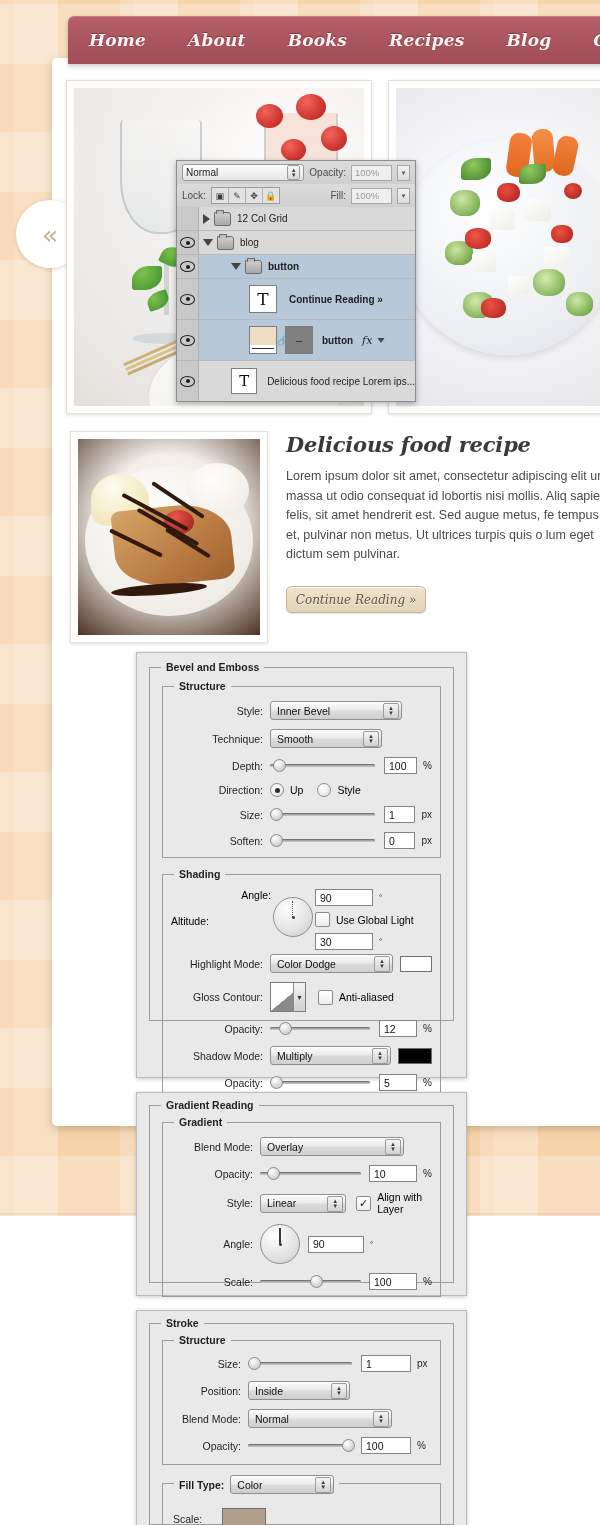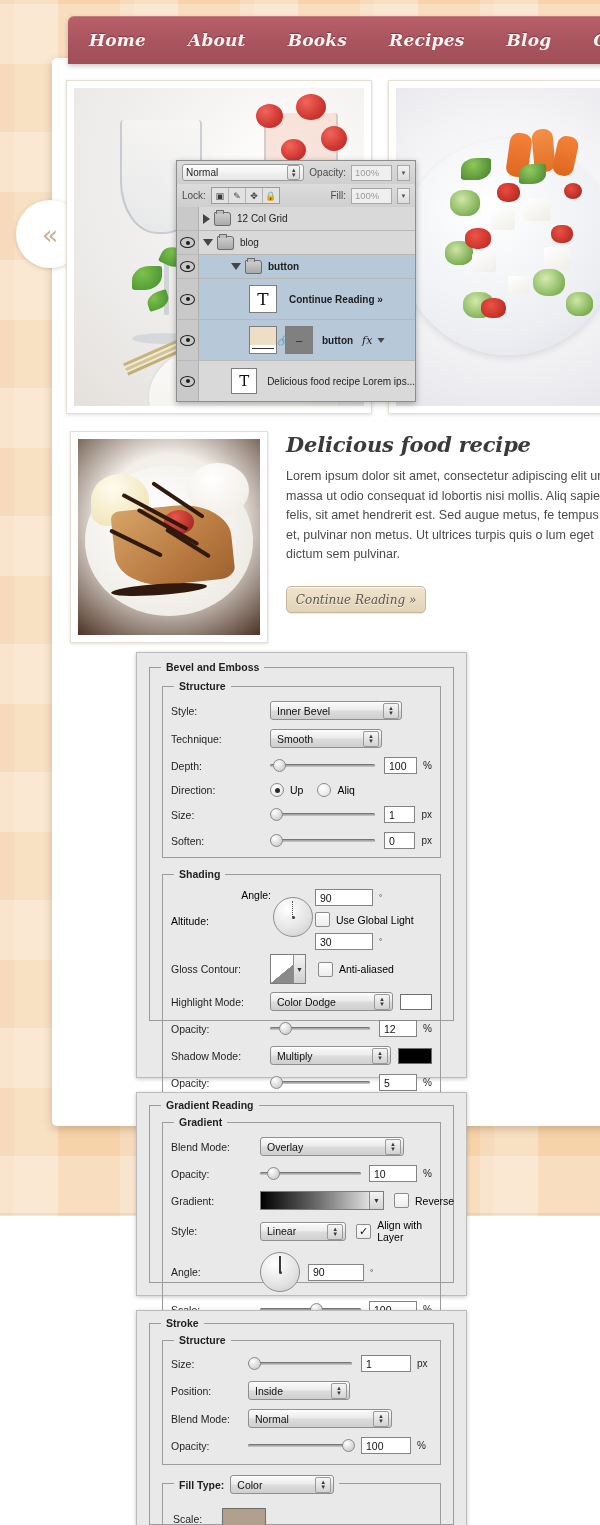--- a/index.html
+++ b/index.html
@@ -174,21 +174,21 @@
   .link{width:8px;font-size:10px;color:#333;text-align:center;flex:none;}
   .fx{font-family:"DejaVu Serif",serif;font-style:italic;font-size:11px;color:#222;}
 
   
   .psdlg{position:absolute;background:#e9e9e9;border:1px solid #bcbcbc;
     box-shadow:0 1px 4px rgba(0,0,0,.22);font-family:"Liberation Sans",sans-serif;}
   .grp{position:relative;border:1px solid #9c9c9c;margin:14px 12px 12px 12px;padding:12px 10px 10px 10px;}
   .grp>.gtitle{position:absolute;top:-7px;left:11px;background:#e9e9e9;padding:0 5px;
     font-size:10.5px;font-weight:bold;color:#1f1f1f;}
   .frm{display:flex;align-items:center;margin-bottom:9px;}
-  .flab{width:92px;padding-right:7px;font-size:10.5px;color:#1f1f1f;flex:none;}
+  .flab{width:92px;text-align:right;padding-right:7px;font-size:10.5px;color:#1f1f1f;flex:none;}
   .combo{height:17px;border:1px solid #8f8f8f;border-radius:3px;
     background:linear-gradient(180deg,#fbfbfb 0%,#ebebeb 48%,#dcdcdc 52%,#cfcfcf 100%);
     display:flex;align-items:center;padding:0 22px 0 6px;position:relative;font-size:10.5px;
     color:#111;box-shadow:inset 0 1px 0 #fff;cursor:pointer;}
   .combo .stepper{position:absolute;right:2px;top:1px;width:14px;height:14px;border:1px solid #9a9a9a;
     border-radius:2px;background:linear-gradient(180deg,#f6f6f6,#d2d2d2);
     display:flex;flex-direction:column;align-items:center;justify-content:center;
     font-size:6px;line-height:5px;color:#3a3a3a;}
   .slider{position:relative;height:12px;display:flex;align-items:center;flex:none;}
   .strack{height:3px;border-radius:2px;background:linear-gradient(180deg,#8f8f8f,#c9c9c9);width:100%;
@@ -453,21 +453,21 @@
         </div>
         <div class="numf" style="width:44px;margin-left:9px">100</div>
         <span class="unit">%</span>
       </div>
 
       <div class="frm">
         <span class="flab">Direction:</span>
         <span class="radio on"></span>
         <span style="font-size:10.5px;margin:0 14px 0 6px">Up</span>
         <span class="radio"></span>
-        <span style="font-size:10.5px;margin-left:6px">Aliq</span>
+        <span style="font-size:10.5px;margin-left:6px">Style</span>
       </div>
 
       <div class="frm">
         <span class="flab">Size:</span>
         <div class="slider" style="width:105px">
           <div class="strack"></div>
             <div class="sknob" style="left:0px"></div>
         </div>
         <div class="numf" style="width:44px;margin-left:9px">1</div>
         <span class="unit">px</span>
@@ -511,42 +511,42 @@
             <span class="chk"></span>
             <span style="font-size:10.5px;margin-left:6px">Use Global Light</span>
           </div>
           <div class="frm" style="margin-bottom:0">
             <div class="numf" style="width:52px">30</div>
             <span class="unit" style="font-size:8px">°</span>
           </div>
         </div>
       </div>
 
+      <div class="frm">
+        <span class="flab">Highlight Mode:</span>
+        <div class="combo" style="width:112px">
+          <span>Color Dodge</span>
+          <span class="stepper">
+              <span>▲</span>
+              <span>▼</span>
+            </span>
+        </div>
+        <span class="swatch" style="width:30px;height:14px;background:#ffffff;margin-left:7px"></span>
+      </div>
+
       <div class="frm" style="align-items:center;margin-bottom:8px;">
         <span class="flab">Gloss Contour:</span>
         <div class="contour">
             <span class="drop">▼</span>
           </div>
         <span class="chk" style="margin-left:12px"></span>
         <span style="font-size:10.5px;margin-left:6px">Anti-aliased</span>
       </div>
 
       <div class="frm">
-        <span class="flab">Highlight Mode:</span>
-        <div class="combo" style="width:112px">
-          <span>Color Dodge</span>
-          <span class="stepper">
-              <span>▲</span>
-              <span>▼</span>
-            </span>
-        </div>
-        <span class="swatch" style="width:30px;height:14px;background:#ffffff;margin-left:7px"></span>
-      </div>
-
-      <div class="frm">
         <span class="flab">Opacity:</span>
         <div class="slider" style="width:100px">
           <div class="strack"></div>
             <div class="sknob" style="left:9px"></div>
         </div>
         <div class="numf" style="width:44px;margin-left:9px">12</div>
         <span class="unit">%</span>
       </div>
 
       <div class="frm">
@@ -595,28 +595,20 @@
       <div class="frm">
         <span class="flab" style="width:82px">Opacity:</span>
         <div class="slider" style="width:101px">
           <div class="strack"></div>
             <div class="sknob" style="left:7px"></div>
         </div>
         <div class="numf" style="width:44px;margin-left:8px">10</div>
         <span class="unit">%</span>
       </div>
 
-      <div class="frm">
-        <span class="flab" style="width:82px">Gradient:</span>
-        <div class="gradbar" style="width:122px">
-            <span class="drop">▼</span>
-          </div>
-        <span class="chk" style="margin-left:10px"></span>
-        <span style="font-size:10.5px;margin-left:6px">Reverse</span>
-      </div>
 
       <div class="frm">
         <span class="flab" style="width:82px">Style:</span>
         <div class="combo" style="width:76px">
           <span>Linear</span>
           <span class="stepper">
               <span>▲</span>
               <span>▼</span>
             </span>
         </div>

